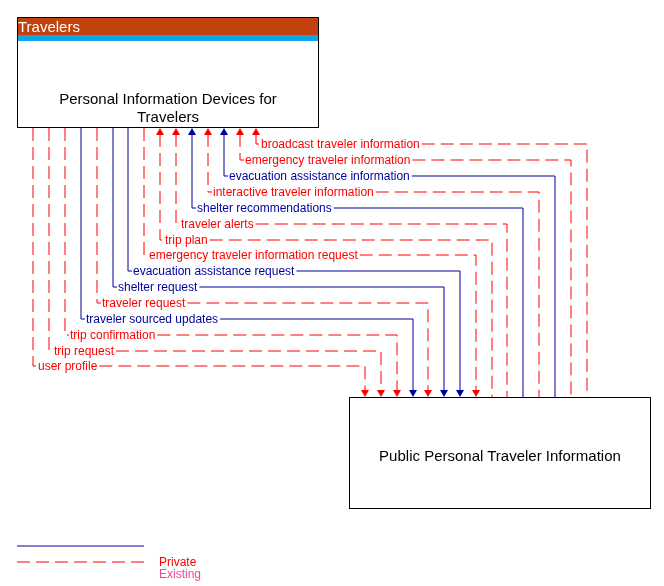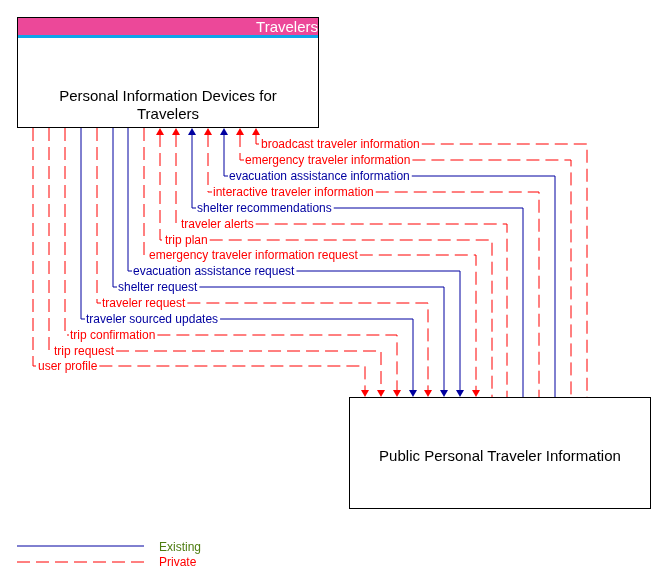--- a/index.html
+++ b/index.html
@@ -1,18 +1,18 @@
 <!DOCTYPE html>
 <html><head>
 <meta charset="utf-8">
 <style>
   html, body { margin:0; padding:0; background:#ffffff; }
   body { width:664px; height:586px; position:relative; overflow:hidden; font-family:"Liberation Sans", sans-serif; }
   .box { position:absolute; border:1px solid #000; background:#fff; box-sizing:border-box; }
-  .box-header { background:#ec4899; color:#fff; text-align:right; font-size:15px; line-height:17px; height:17px; border-bottom:3px solid #0ea5e9; }
+  .box-header { background:#c2410c; color:#fff; text-align:left; font-size:15px; line-height:17px; height:17px; border-bottom:6px solid #0ea5e9; }
   .box-body { text-align:center; color:#000; font-size:15px; line-height:18px; padding-top:1px;margin-top:48px; }
   svg { position:absolute; left:0; top:0; }
   .flow-label { font-size:12px; font-family:"Liberation Sans", sans-serif; }
   .legend-label { position:absolute; font-size:12px; line-height:14px; }
 </style>
 </head>
 <body>
 
 <div class="box" style="left:17px; top:17px; width:302px; height:111px;">
   <div class="box-header">Travelers</div>
@@ -114,15 +114,15 @@
       <polyline points="99.375,366 365,366 365,391" stroke="#ff0000" stroke-width="1" fill="none" stroke-dasharray="13,6"></polyline>
       <polygon points="361,390 369,390 365,397" fill="#ff0000"></polygon>
     </g>
   </svg>
 
 <div>
   <svg width="664" height="586" style="pointer-events:none;">
     <line x1="17" y1="546" x2="144" y2="546" stroke="#0000a0" stroke-width="1"></line>
     <line x1="17" y1="562" x2="144" y2="562" stroke="#ff0000" stroke-width="1" stroke-dasharray="13,6"></line>
   </svg>
-  <span class="legend-label" style="left:159px; top:540px; color:#4d7c0f;">Existing</span>
+  <span class="legend-label" style="left:159px; top:567px; color:#ec4899;">Existing</span>
   <span class="legend-label" style="left:159px; top:555px; color:#ff0000;">Private</span>
 </div>
 
 </body></html>

